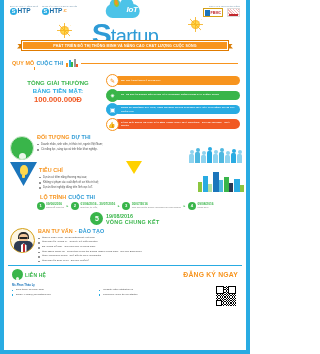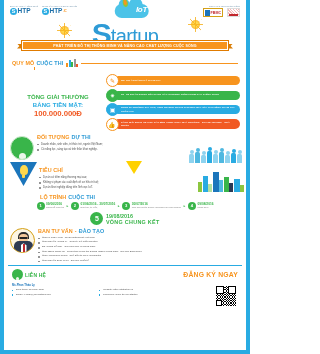--- a/index.html
+++ b/index.html
@@ -67,21 +67,20 @@
   }
   .partner2:after {
     content: ""; position: absolute; left: 1px; right: 1px; bottom: .5px;
     height: 1.5px; background: #c1272d;
   }
 
   
   .brand {
     position: absolute; left: 50%; top: 4px;
     transform: translateX(-50%);
-    text-align: center;
   }
   .brand-iot {
     position: relative;
     display: inline-flex; align-items: center;
     margin-left: 14px; margin-bottom: -5px;
   }
   .cloud {
     position: relative;
     width: 34px; height: 14px;
     background: #4cc3e8;
@@ -187,21 +186,21 @@
   .cm4 { height: 8px; background: #999 !important; }
   .cm5 { height: 3px; background: #f15a24 !important; }
   .tick {
     width: .5px; height: 3px; background: #f7941e;
     margin-left: 22px;
   }
 
   
   .prize-area {
     position: relative;
-    display: flex; align-items: center;
+    display: flex; align-items: flex-start;
     padding: 2px 6px 0 6px;
   }
   .prize-left {
     width: 96px; text-align: center; padding-top: 8px;
   }
   .prize-l1 {
     font-size: 6px; font-weight: bold; color: #39b54a;
     letter-spacing: .1px; line-height: 7.5px;
   }
   .prize-l2 {

